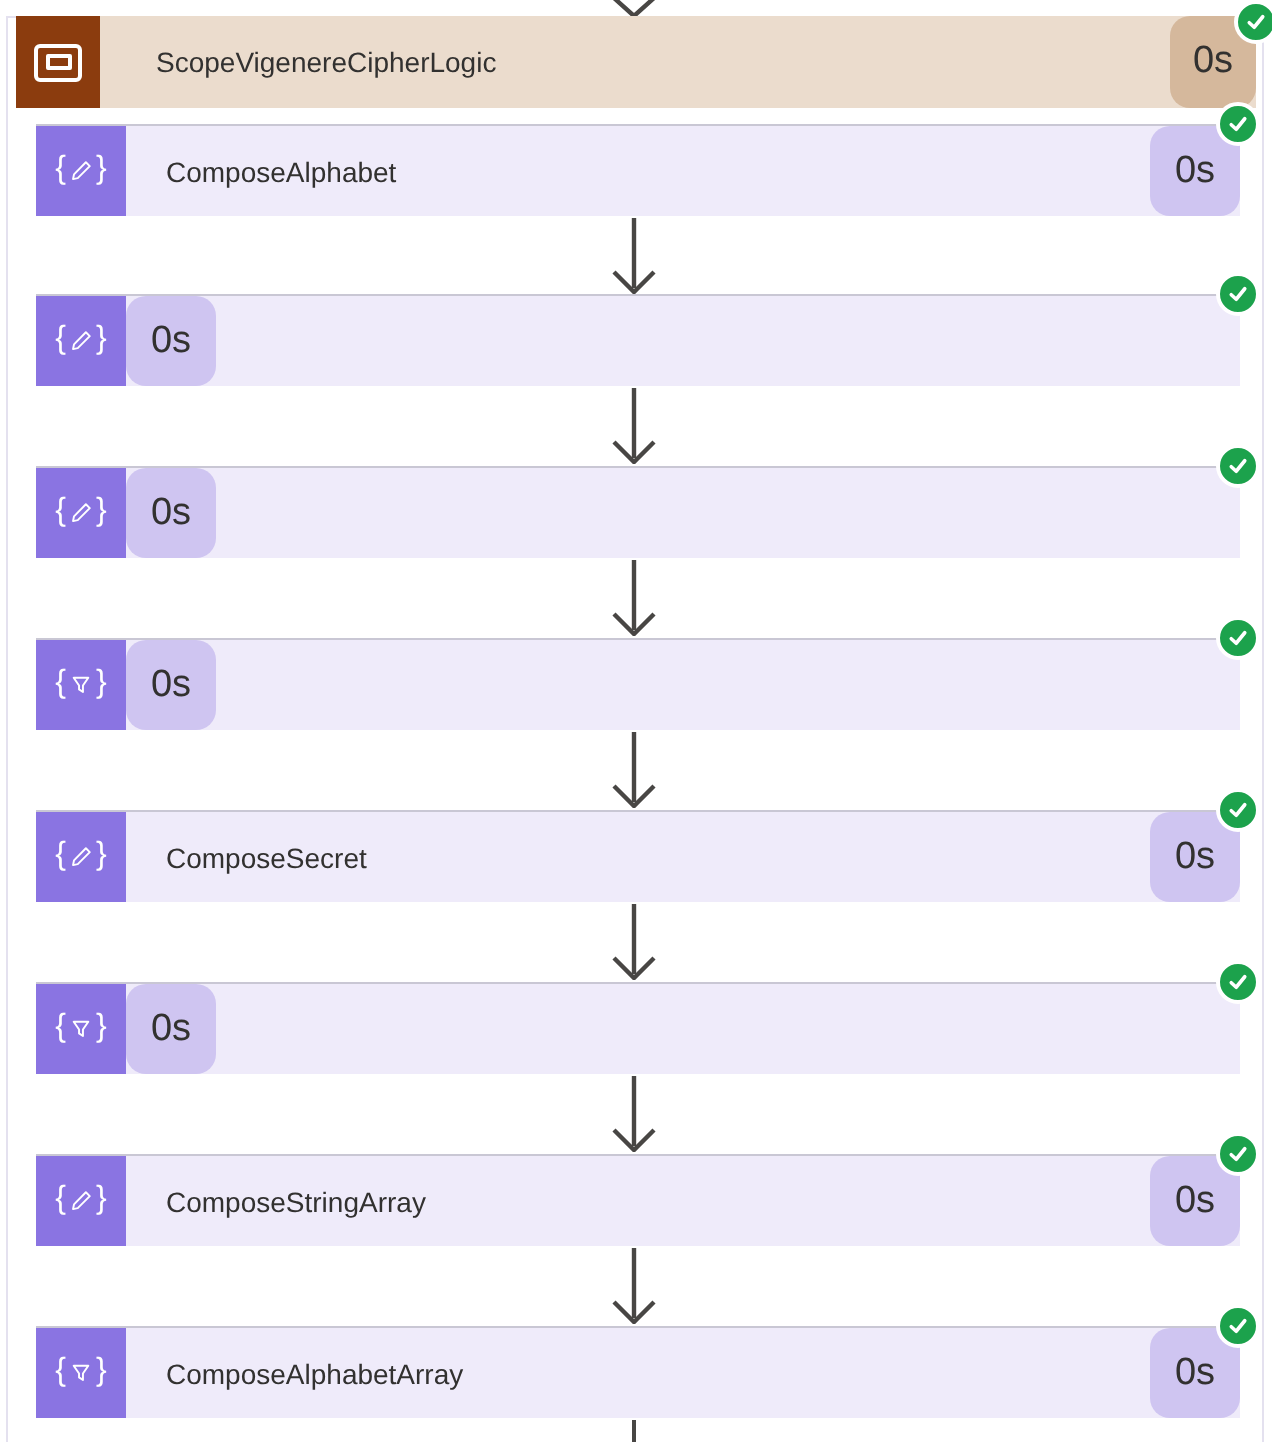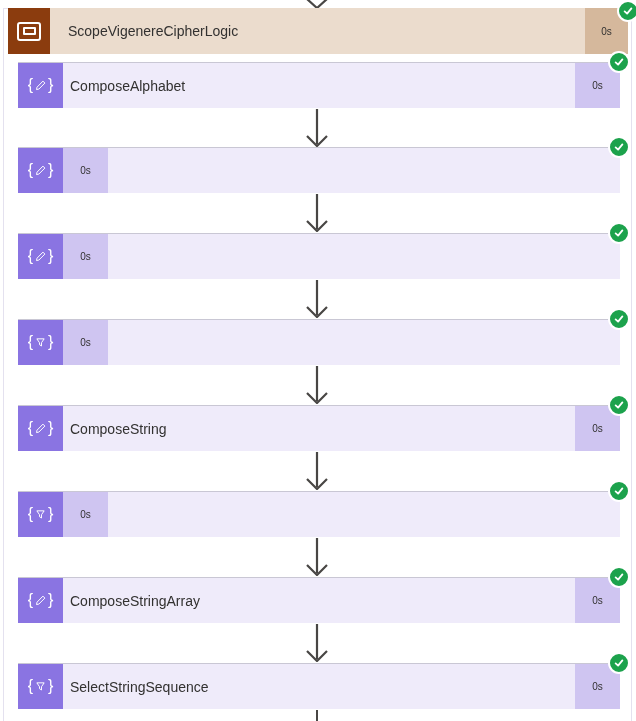--- a/index.html
+++ b/index.html
@@ -11,34 +11,34 @@
                border:1px solid #e4e1ef;border-bottom:none;background:#ffffff;}
 
   
   .scope-header{position:absolute;left:8px;top:8px;width:620px;height:46px;
                 background:#ebdccd;display:flex;align-items:stretch;cursor:pointer;}
   .scope-iconbox{width:42px;flex:0 0 42px;background:#8b3c0e;
                  display:flex;align-items:center;justify-content:center;}
   .scope-glyph{width:20px;height:15px;border:2px solid #fff;border-radius:3px;
                display:flex;align-items:center;justify-content:center;}
   .scope-glyph-inner{width:9px;height:4px;border:2px solid #fff;border-radius:1px;}
-  .row-title{flex:1;display:flex;align-items:center;padding-left:18px;
+  .row-title{flex:1;display:flex;align-items:center;padding-left:28px;
              font-size:14px;white-space:nowrap;overflow:hidden;}
-  .badge{display:flex;align-items:center;justify-content:center;font-size:10px;}
+  .badge{display:flex;align-items:center;justify-content:center;font-size:19px;border-radius:10px;}
   .scope-badge{width:43px;flex:0 0 43px;background:#d5b89c;}
 
   
   .card{position:absolute;left:18px;width:602px;height:45px;background:#efebfa;
         border-top:1px solid #c9c7d4;display:flex;align-items:stretch;
         box-sizing:content-box;cursor:pointer;}
   .action-iconbox{width:45px;flex:0 0 45px;background:#8a74e2;color:#fff;
                   display:flex;align-items:center;justify-content:center;}
   .brace{font-size:16px;line-height:1;font-weight:400;transform:translateY(-1px);}
   .action-iconbox svg{margin:0 1px;}
-  .card .row-title{padding-left:7px;}
+  .card .row-title{padding-left:20px;}
   .action-badge{width:45px;flex:0 0 45px;background:#cfc5f1;}
 
   
   .check{position:absolute;width:18px;height:18px;background:#1ca24c;
          border:2px solid #fff;border-radius:50%;
          display:flex;align-items:center;justify-content:center;z-index:5;}
   .check svg{display:block;}
   .chk-scope{left:617px;top:0px;}
   .chk-1{left:608px;top:51px;}
   .chk-2{left:608px;top:136px;}
@@ -168,21 +168,21 @@
   </svg>
 
   <div class="card r5">
     <div class="action-iconbox">
       <span class="brace">{</span>
         <svg width="13" height="13" viewBox="0 0 16 16">
           <path d="M11 2.6l2.4 2.4L6 12.4 3.1 13l.6-2.9z" fill="none" stroke="#fff" stroke-width="1.2" stroke-linejoin="round"></path>
         </svg>
         <span class="brace">}</span>
     </div>
-    <div class="row-title">ComposeString</div>
+    <div class="row-title">ComposeSecret</div>
     <div class="badge action-badge">0s</div>
   </div>
   <div class="check chk-5">
     <svg width="12" height="12" viewBox="0 0 16 16">
         <polyline points="3.5,8.5 6.8,11.5 12.5,4.5" fill="none" stroke="#fff" stroke-width="2.4" stroke-linecap="round" stroke-linejoin="round"></polyline>
       </svg>
   </div>
   <svg class="arrow a5" viewBox="0 0 30 38">
     <line x1="15" y1="0" x2="15" y2="35" stroke="#484644" stroke-width="2.2"></line>
     <polyline points="5,27 15,37 25,27" fill="none" stroke="#484644" stroke-width="2.2"></polyline>
@@ -230,21 +230,21 @@
   </svg>
 
   <div class="card r8">
     <div class="action-iconbox">
       <span class="brace">{</span>
         <svg width="13" height="13" viewBox="0 0 16 16">
           <path d="M3.5 3.5h9L9.2 8.3v4L6.8 10.7V8.3z" fill="none" stroke="#fff" stroke-width="1.2" stroke-linejoin="round"></path>
         </svg>
         <span class="brace">}</span>
     </div>
-    <div class="row-title">SelectStringSequence</div>
+    <div class="row-title">ComposeAlphabetArray</div>
     <div class="badge action-badge">0s</div>
   </div>
   <div class="check chk-8">
     <svg width="12" height="12" viewBox="0 0 16 16">
         <polyline points="3.5,8.5 6.8,11.5 12.5,4.5" fill="none" stroke="#fff" stroke-width="2.4" stroke-linecap="round" stroke-linejoin="round"></polyline>
       </svg>
   </div>
 
   <div class="bottom-stub"></div>
 

